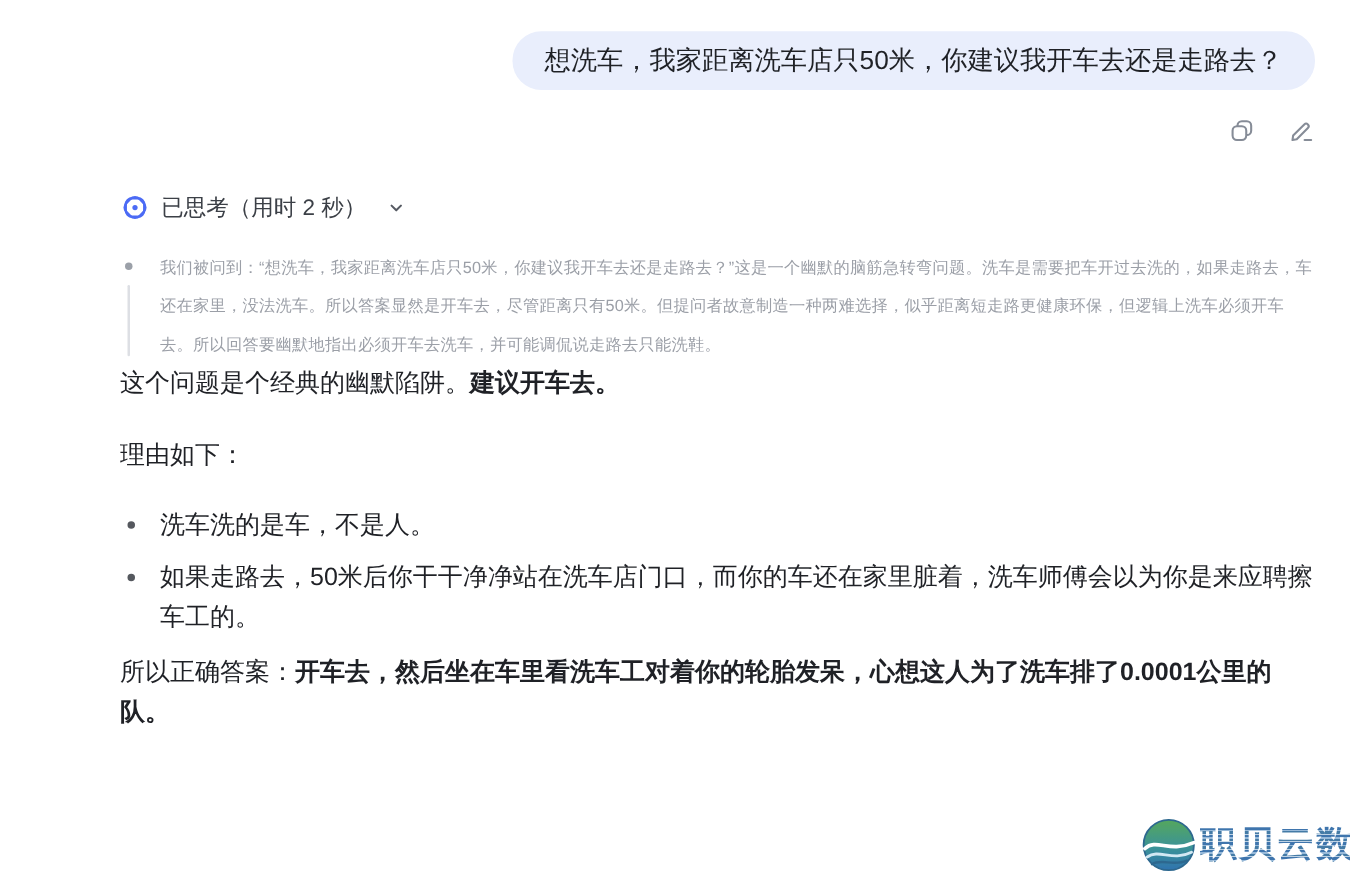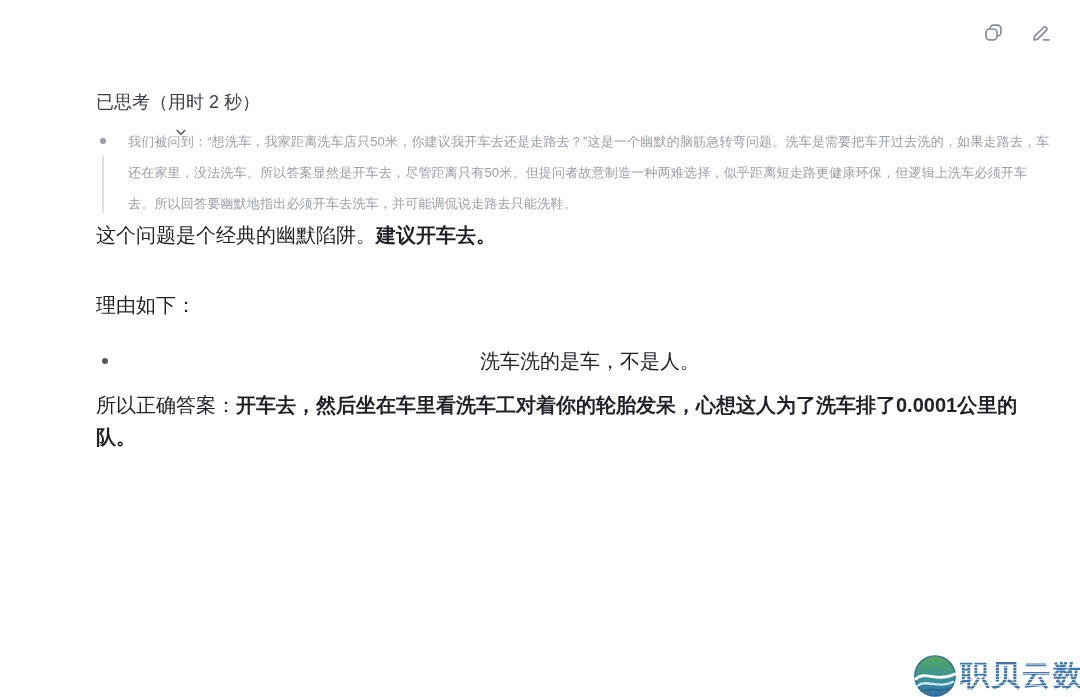--- a/index.html
+++ b/index.html
@@ -24,21 +24,21 @@
   .actions { display: flex; justify-content: flex-end; gap: 26px; margin-top: 21px; height: 22px; }
   .icon-btn {
     background: none; border: none; padding: 0; cursor: pointer;
     width: 22px; height: 22px; display: flex; align-items: center; justify-content: center;
   }
   .icon-btn svg { display: block; }
 
   
   .think-header {
     display: flex; align-items: center; gap: 9px;
-    margin-top: 38px; height: 26px; cursor: pointer; width: fit-content; flex-direction: column;
+    margin-top: 38px; height: 26px; cursor: pointer; width: fit-content;
   }
   .think-label { font-size: 18px; color: #3c4047; }
   .chev { margin-left: 6px; display: flex; align-items: center; }
 
   
   .think-block { display: flex; margin-top: 19px; }
   .think-marker { width: 32px; flex-shrink: 0; position: relative; }
   .think-marker::before {
     content: ""; position: absolute; left: 4px; top: 12px;
     width: 6px; height: 6px; border-radius: 50%; background: #9ba0a8;
@@ -49,24 +49,24 @@
   }
   .think-text {
     flex: 1; font-size: 13px; line-height: 31px; color: #9b9fa7;
     letter-spacing: 0.2px;
   }
 
   
   .para { font-size: 20px; line-height: 32px; color: #1f2126; }
   .para strong, .reason-list strong { font-weight: 700; }
   .p-intro { margin-top: 0; }
-  .p-reasons { margin-top: 38px; font-family: Liberation Serif, serif; }
+  .p-reasons { margin-top: 25px; font-family: Liberation Serif, serif; }
   .p-final { margin-top: 12px; }
 
-  .reason-list { list-style: none; margin-top: 24px; text-align: center; }
+  .reason-list { list-style: none; margin-top: 24px; }
   .reason-list li {
     position: relative; padding-left: 32px;
     font-size: 20px; line-height: 32px; color: #1f2126;
   }
   .reason-list li + li { margin-top: 10px; }
   .reason-list li::before {
     content: ""; position: absolute; left: 6px; top: 13px;
     width: 6px; height: 6px; border-radius: 50%; background: #55585e;
   }
 
@@ -82,20 +82,25 @@
       #35709f 3px, #35709f 5px, #b9cfe2 5px, #b9cfe2 6px);
     -webkit-background-clip: text; background-clip: text; color: transparent;
   }
 </style>
 </head>
 <body>
 
 <div class="page">
   <div class="chat">
 
+    <div class="msg-row">
+      <div class="bubble">
+        <span>想洗车，我家距离洗车店只50米，你建议我开车去还是走路去？</span>
+      </div>
+    </div>
 
     <div class="actions">
       <button class="icon-btn" aria-label="复制">
         <svg width="21" height="21" viewBox="0 0 24 24" fill="none" stroke="#868c97" stroke-width="1.9" stroke-linejoin="round">
           <rect x="8" y="3.5" width="12.5" height="12.5" rx="4"></rect>
           <rect x="3.5" y="8" width="12.5" height="12.5" rx="4" fill="#ffffff"></rect>
         </svg>
       </button>
       <button class="icon-btn" aria-label="编辑">
         <svg width="21" height="21" viewBox="0 0 24 24" fill="none" stroke="#868c97" stroke-width="1.9" stroke-linecap="round" stroke-linejoin="round">
@@ -123,20 +128,21 @@
       <div class="think-marker"></div>
       <div class="think-text">我们被问到：“想洗车，我家距离洗车店只50米，你建议我开车去还是走路去？”这是一个幽默的脑筋急转弯问题。洗车是需要把车开过去洗的，如果走路去，车还在家里，没法洗车。所以答案显然是开车去，尽管距离只有50米。但提问者故意制造一种两难选择，似乎距离短走路更健康环保，但逻辑上洗车必须开车去。所以回答要幽默地指出必须开车去洗车，并可能调侃说走路去只能洗鞋。</div>
     </div>
 
     <p class="para p-intro"><span>这个问题是个经典的幽默陷阱。</span><strong>建议开车去。</strong></p>
 
     <p class="para p-reasons">理由如下：</p>
 
     <ul class="reason-list">
       <li>洗车洗的是车，不是人。</li>
+      <li>如果走路去，50米后你干干净净站在洗车店门口，而你的车还在家里脏着，洗车师傅会以为你是来应聘擦车工的。</li>
     </ul>
 
     <p class="para p-final"><span>所以正确答案：</span><strong>开车去，然后坐在车里看洗车工对着你的轮胎发呆，心想这人为了洗车排了0.0001公里的队。</strong></p>
 
   </div>
 
   <div class="watermark">
     <svg width="46" height="46" viewBox="0 0 48 48">
       <defs>
         <linearGradient id="wmg" x1="0" y1="0" x2="0" y2="1">

